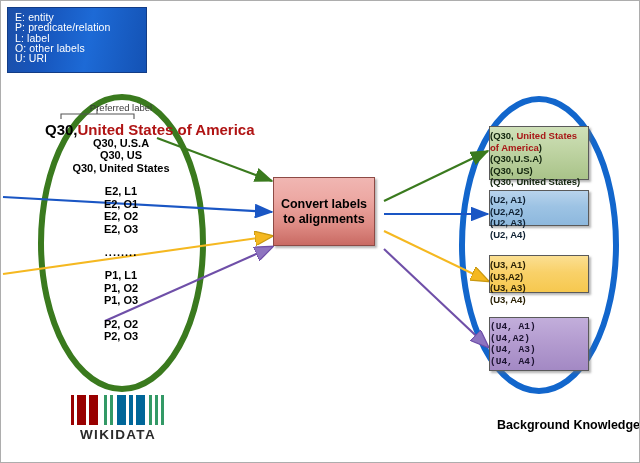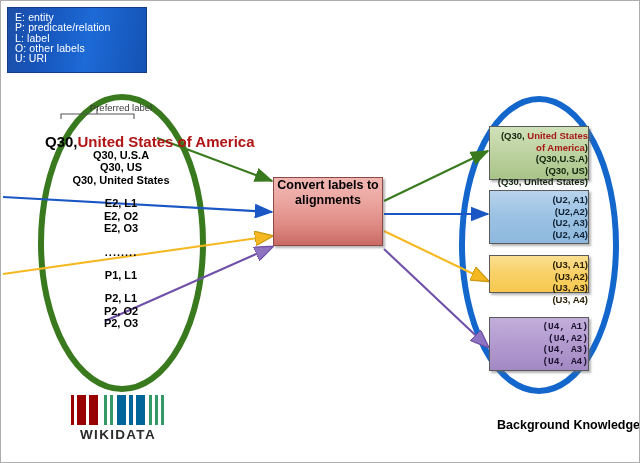--- a/index.html
+++ b/index.html
@@ -50,21 +50,21 @@
   #left-block {
     position: absolute;
     left: 44px;
     top: 101px;
     width: 152px;
     text-align: center;
   }
   #pref-label {
     font-size: 9.5px;
     color: #3a3a3a;
-    margin-bottom: 13px;
+    margin-bottom: 1px;
   }
   #brace-wrap { height: 9px; position: relative; }
   #entity-q30 {
     font-size: 15px;
     font-weight: bold;
     color: #000000;
     white-space: nowrap;
     margin-top: 1px;
     line-height: 12.5px;
   }
@@ -83,61 +83,62 @@
     letter-spacing: 1px;
     color: #000;
     line-height: 12px;
   }
 
   
   #process-box {
     position: absolute;
     left: 272px;
     top: 176px;
-    width: 110px;
+    width: 102px;
     height: 69px;
     background: linear-gradient(180deg, #f0b6b2 0%, #eda9a4 30%, #de8b84 70%, #c96a63 100%);
     border: 1px solid #8d4a45;
     box-sizing: border-box;
     display: flex;
+    align-items: center;
     justify-content: center;
     box-shadow: 2px 2px 2px rgba(90,90,90,0.45);
   }
   #process-box span {
     font-size: 12.5px;
     font-weight: bold;
     color: #000000;
     text-align: center;
     line-height: 15px;
   }
 
   
   .out-box {
     position: absolute;
     width: 100px;
     box-sizing: border-box;
     border: 1px solid #5a5a5a;
     box-shadow: 2px 2px 2px rgba(110,110,110,0.5);
-    text-align: right;
+    text-align: left;
     padding: 3px 0 3px 0;
   }
   .out-row {
     font-size: 9.5px;
     font-weight: bold;
     color: #11240c;
     line-height: 11.6px;
     white-space: nowrap;
   }
   .out-row .red { color: #a81717; }
   #box-green {
     left: 488px; top: 125px; height: 54px;
     background: linear-gradient(180deg, #cfe0b8 0%, #bfd4a3 45%, #a9c389 100%);
   }
   #box-blue {
-    left: 488px; top: 189px; height: 54px;
+    left: 488px; top: 189px; height: 36px;
     background: linear-gradient(180deg, #b8d3ec 0%, #9dc3e4 45%, #8db8dd 100%);
     color: #102033;
   }
   #box-blue .out-row { color: #0f2133; }
   #box-yellow {
     left: 488px; top: 254px; height: 38px;
     background: linear-gradient(180deg, #fbdf92 0%, #f9d169 45%, #f6c84f 100%);
   }
   #box-yellow .out-row { color: #2a2105; }
   #box-purple {
@@ -233,34 +234,36 @@
 
     <div id="entity-q30"><span>Q30,</span><span class="red">United States of America</span></div>
 
     <div class="lab-row">Q30, U.S.A</div>
     <div class="lab-row">Q30, US</div>
     <div class="lab-row">Q30, United States</div>
 
     <div class="grp-gap"></div>
 
     <div class="lab-row">E2, L1</div>
+    <div class="lab-row">E2, O1</div>
     <div class="lab-row">E2, O2</div>
     <div class="lab-row">E2, O3</div>
 
     <div class="grp-gap"></div>
 
     <div class="dots">........</div>
 
     <div class="grp-gap"></div>
 
     <div class="lab-row">P1, L1</div>
+    <div class="lab-row">P1, O2</div>
+    <div class="lab-row">P1, O3</div>
 
     <div class="grp-gap"></div>
 
-    <div class="lab-row">P2, L1</div>
     <div class="lab-row">P2, O2</div>
     <div class="lab-row">P2, O3</div>
   </div>
 
   <div id="process-box">
     <span>Convert labels to alignments</span>
   </div>
 
   <div class="out-box" id="box-green">
     <div class="out-row"><span>(Q30, </span><span class="red">United States</span></div>

